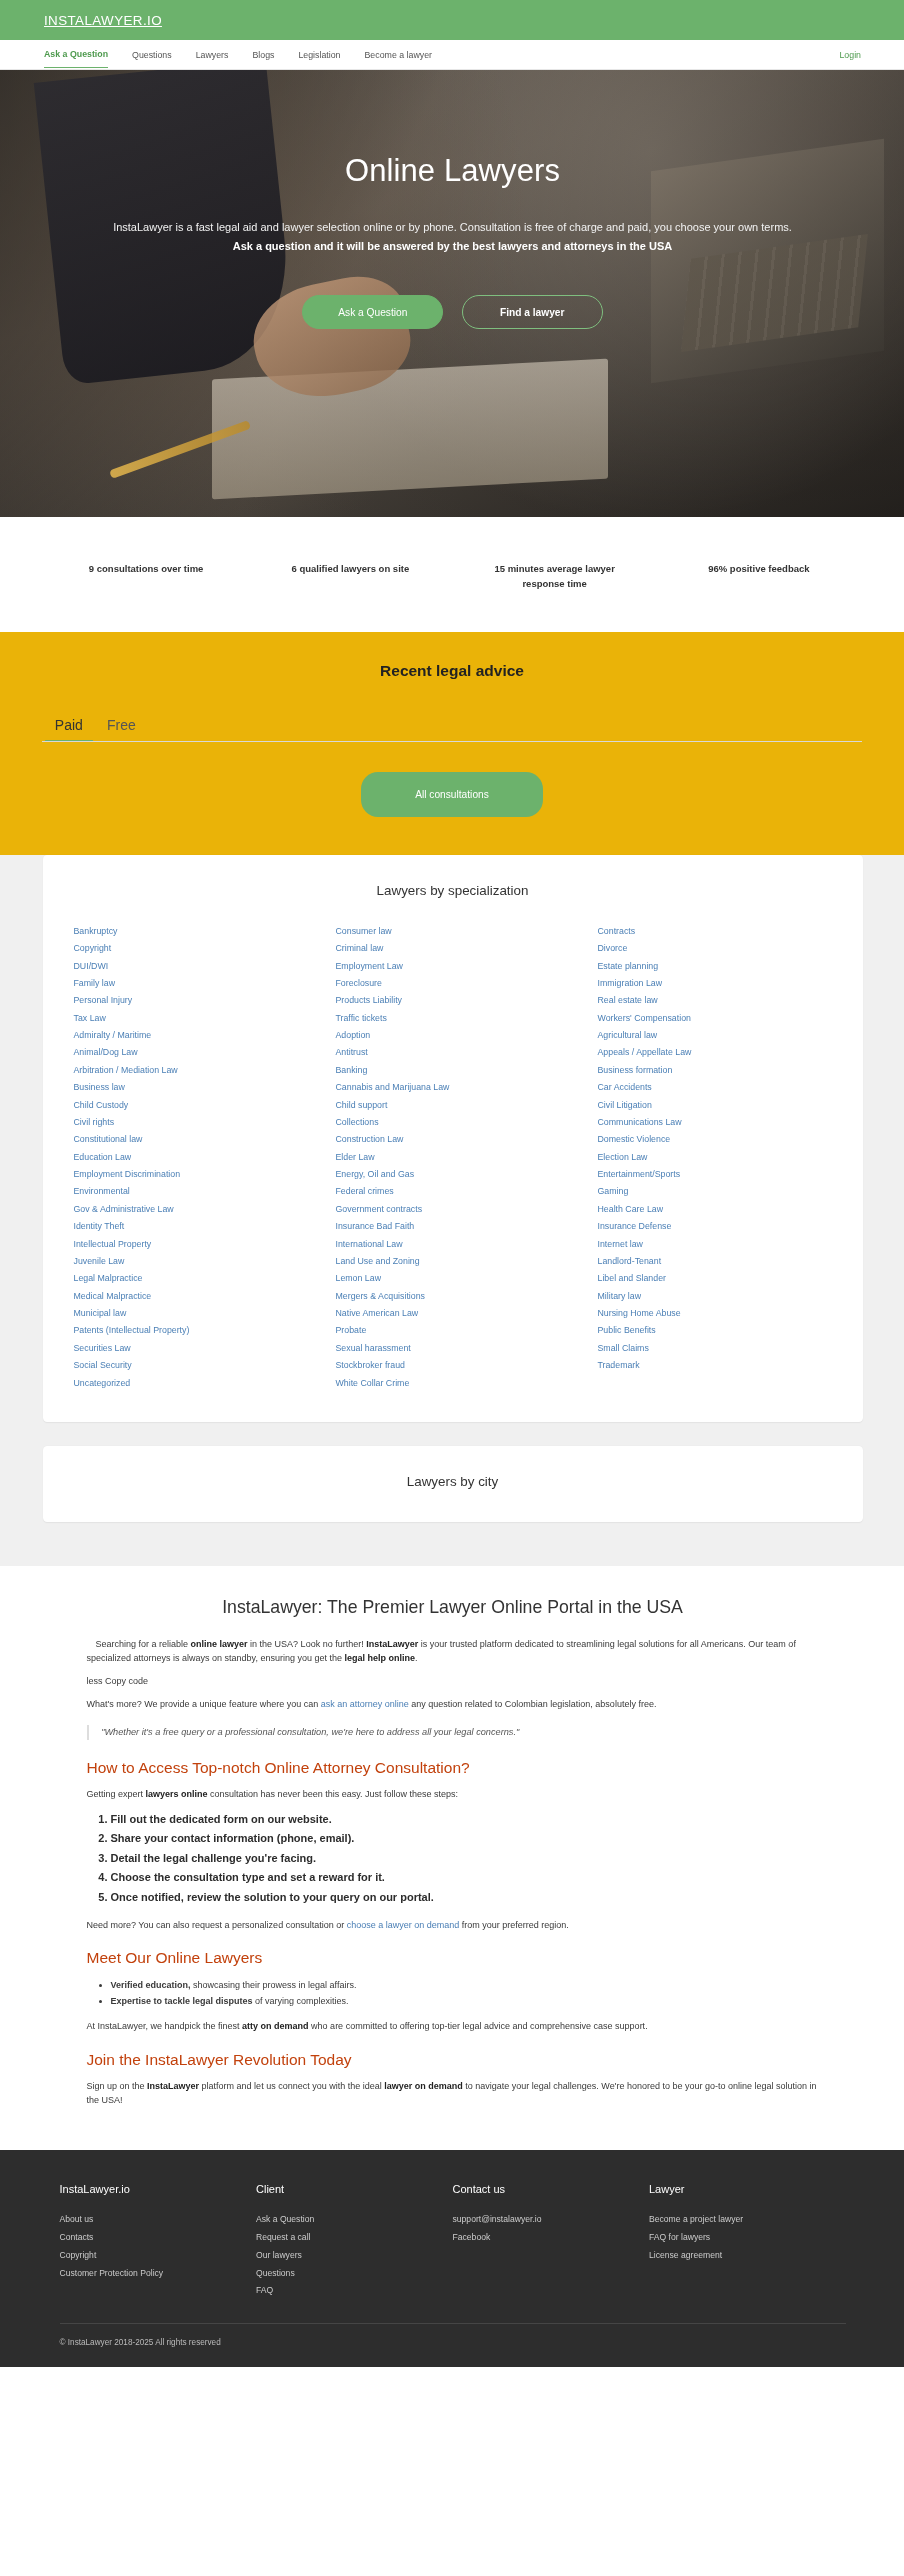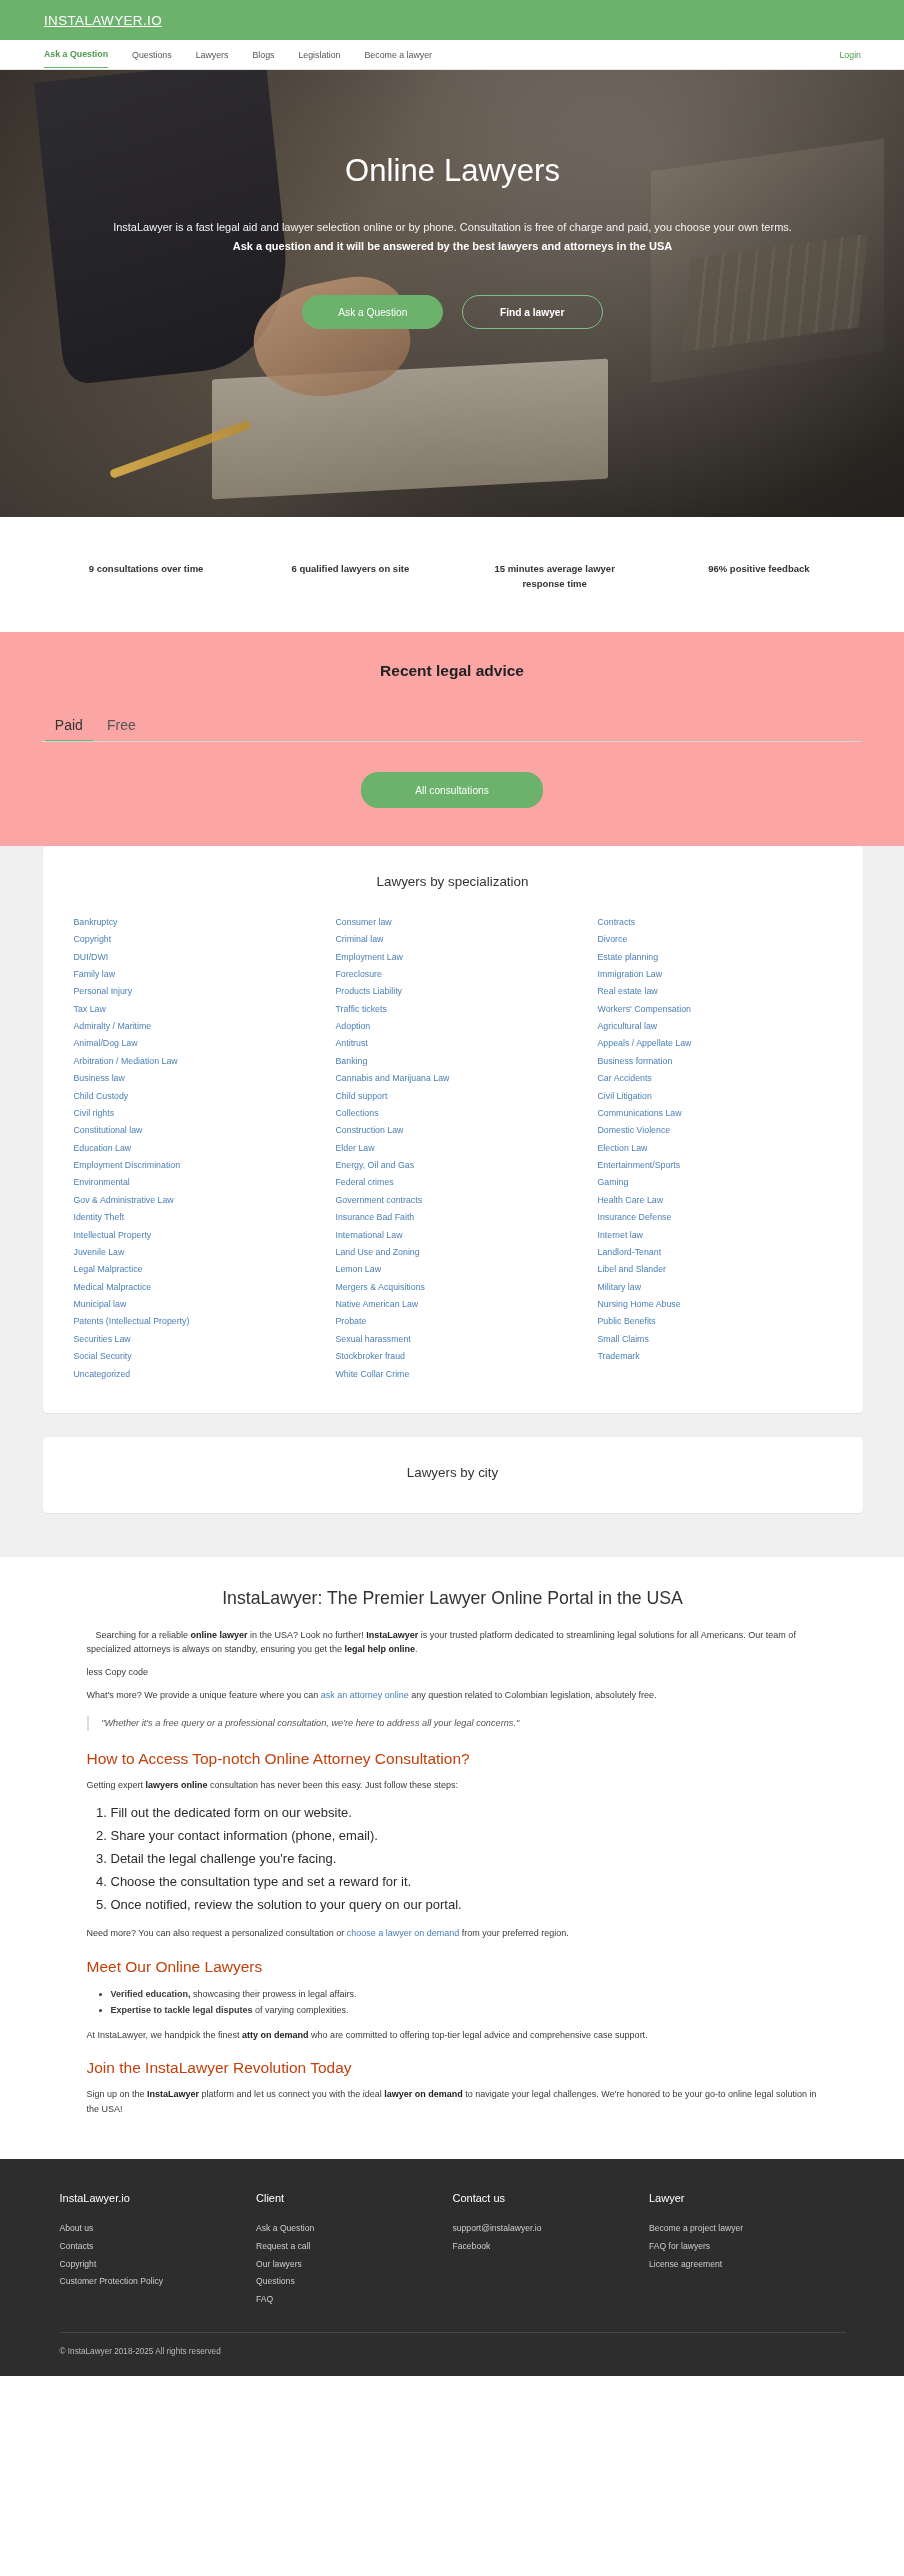--- a/index.html
+++ b/index.html
@@ -189,21 +189,21 @@
     text-align: center;
     font-weight: bold;
     font-size: 9.5px;
     color: #333333;
     line-height: 1.6;
     padding: 0 21px;
   }
 
   
   .advice {
-    background: #fca5a5;
+    background: #eab308;
     padding: 30px 1px 38px 0;
   }
   .advice h2 {
     text-align: center;
     font-size: 15.5px;
     font-weight: bold;
     margin: 0 0 31px 0;
     color: #222222;
   }
   .tabs {
@@ -226,21 +226,21 @@
   }
   .advice .allbtn-row { text-align: center; margin-top: 30px; }
   .btn-pill {
     display: inline-flex;
     align-items: center;
     justify-content: center;
     background: #6cb26c;
     color: #ffffff;
     border-radius: 17px;
     width: 182px;
-    height: 36px;
+    height: 45px;
     font-size: 10.2px;
     border: none;
     cursor: pointer;
     font-family: "Liberation Sans", sans-serif;
   }
 
   
   .section-grey { background: #f0f0f0; padding: 0 0 20px 0; }
   .card {
     width: 820px;
@@ -302,23 +302,23 @@
     font-size: 9.2px;
   }
   .article h3.sec {
     font-size: 15.5px;
     font-weight: 400;
     margin: 17px 0 10px 0;
     color: #c2410c;
   }
   .article ol { margin: 5.7px 0 10px 0; padding-left: 24px; }
   .article ol li {
-    font-size: 13px;
+    font-size: 11px;
     line-height: 1.78;
-    font-weight: normal;
+    font-weight: bold;
     color: #2c2c2c;
   }
   .article ul { margin: 5.7px 0 10px 0; padding-left: 24px; }
   .article ul li {
     font-size: 9px;
     line-height: 1.78;
     color: #3a3a3a;
   }
   .article ul li b { font-weight: bold; }
   .lesscopy { font-size: 8.6px; color: #555555; margin-bottom: 1.4px; }

